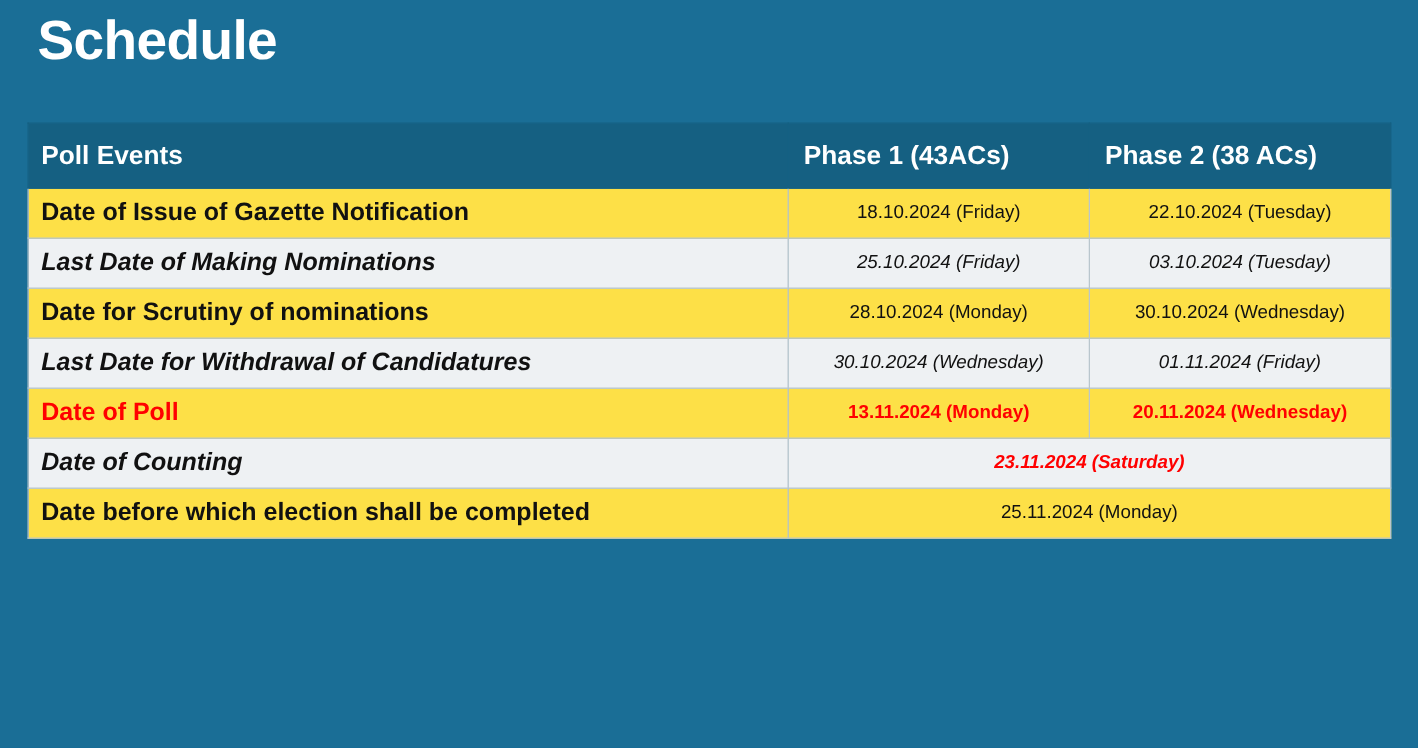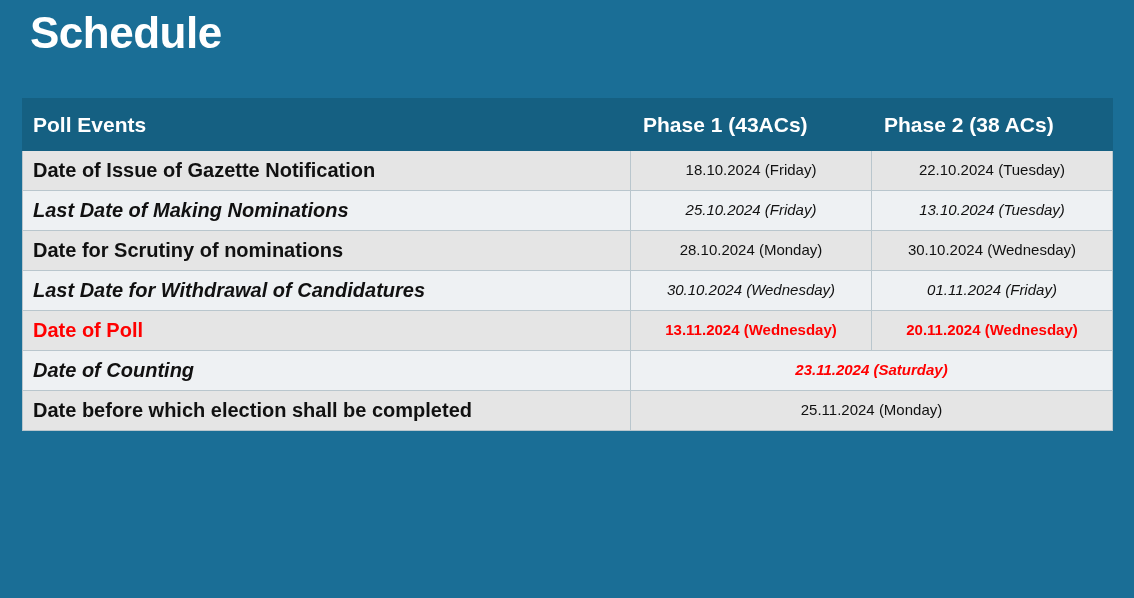--- a/index.html
+++ b/index.html
@@ -81,21 +81,21 @@
     padding: 8px 0 8px 10px;
     text-align: left;
     font-size: 20px;
   }
   td.val {
     text-align: center;
     padding: 8px 6px;
     font-weight: normal;
     line-height: 1.35;
   }
-  tr.r-odd td { background: #e5e5e5; }
+  tr.r-odd td { background: #fde047; }
   tr.r-even td { background: #eef1f3; font-style: italic; }
   .red { color: #ff0000; font-weight: bold; }
   td.val.red { font-weight: bold; }
   td.label.red { color: #ff0000; }
   .bottom-strip {
     position: absolute;
     left: 0;
     bottom: 0;
     width: 100%;
     height: 22px;
@@ -127,35 +127,35 @@
       </thead>
       <tbody>
         <tr class="r-odd">
           <td class="label">Date of Issue of Gazette Notification</td>
           <td class="val">18.10.2024 (Friday)</td>
           <td class="val">22.10.2024 (Tuesday)</td>
         </tr>
         <tr class="r-even">
           <td class="label">Last Date of Making Nominations</td>
           <td class="val">25.10.2024 (Friday)</td>
-          <td class="val">13.10.2024 (Tuesday)</td>
+          <td class="val">03.10.2024 (Tuesday)</td>
         </tr>
         <tr class="r-odd">
           <td class="label">Date for Scrutiny of nominations</td>
           <td class="val">28.10.2024 (Monday)</td>
           <td class="val">30.10.2024 (Wednesday)</td>
         </tr>
         <tr class="r-even">
           <td class="label">Last Date for Withdrawal of Candidatures</td>
           <td class="val">30.10.2024 (Wednesday)</td>
           <td class="val">01.11.2024 (Friday)</td>
         </tr>
         <tr class="r-odd">
           <td class="label red">Date of Poll</td>
-          <td class="val red">13.11.2024 (Wednesday)</td>
+          <td class="val red">13.11.2024 (Monday)</td>
           <td class="val red">20.11.2024 (Wednesday)</td>
         </tr>
         <tr class="r-even">
           <td class="label">Date of Counting</td>
           <td class="val red" colspan="2">23.11.2024 (Saturday)</td>
         </tr>
         <tr class="r-odd">
           <td class="label">Date before which election shall be completed</td>
           <td class="val" colspan="2">25.11.2024 (Monday)</td>
         </tr>

